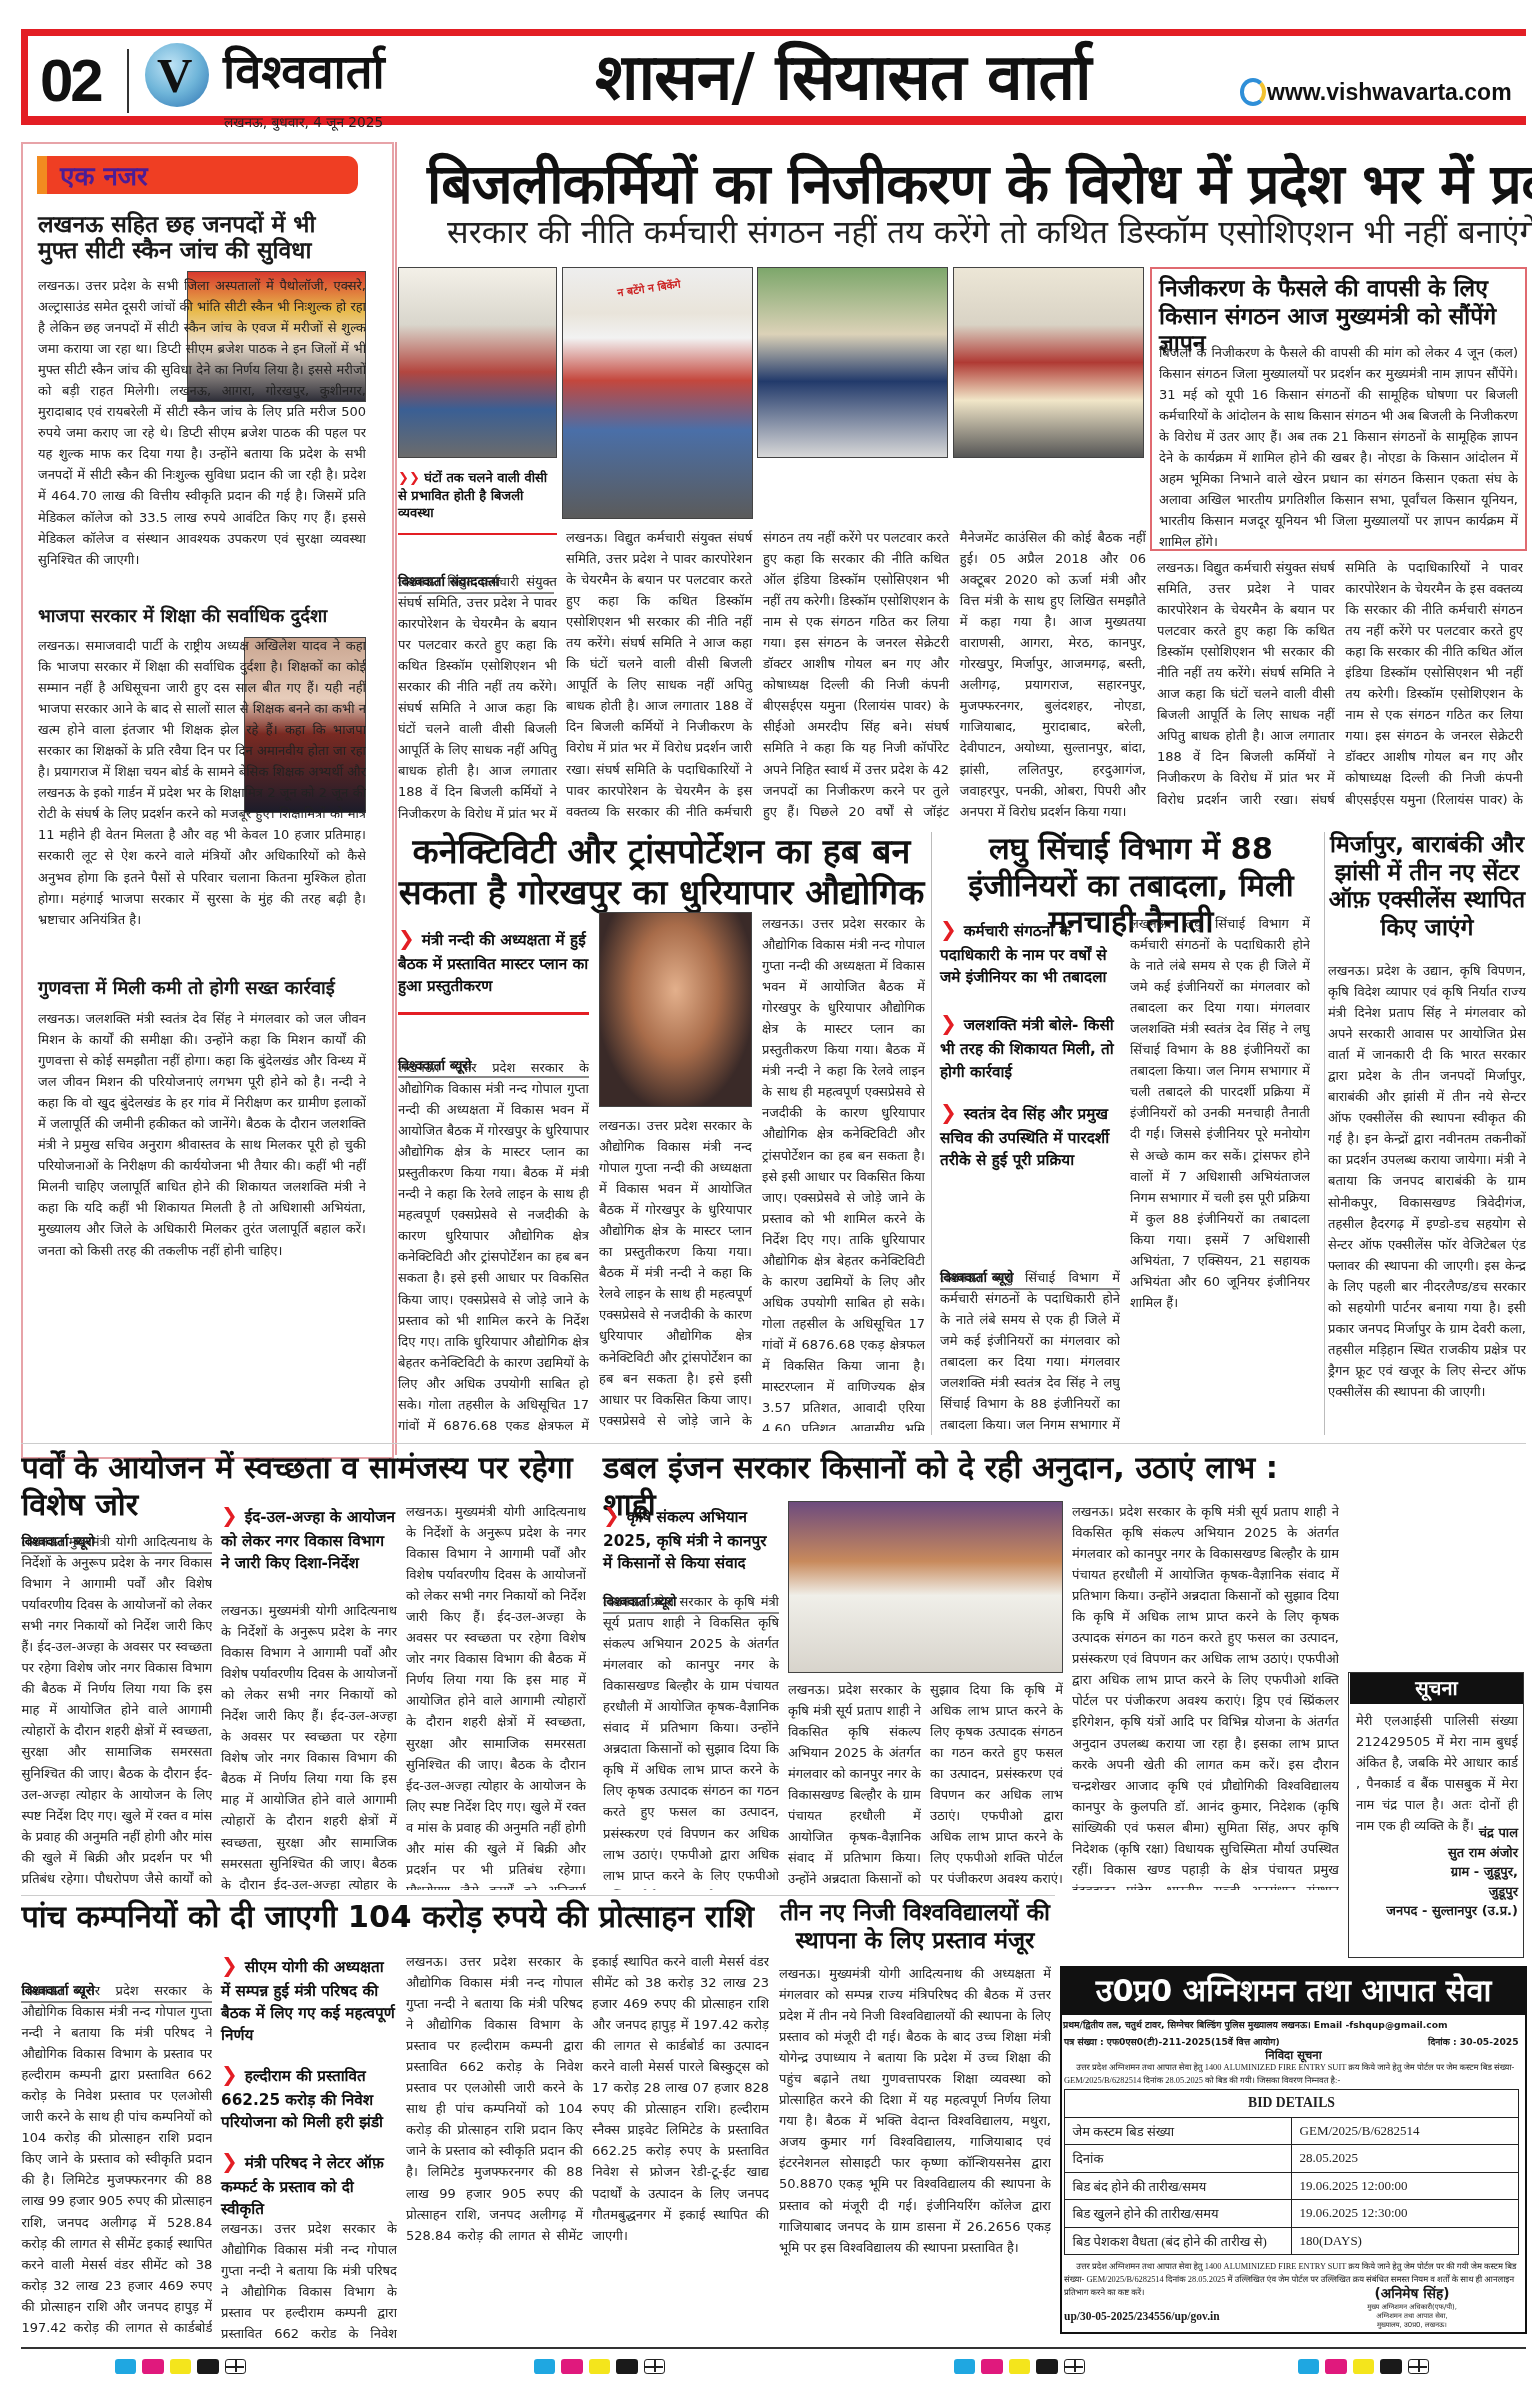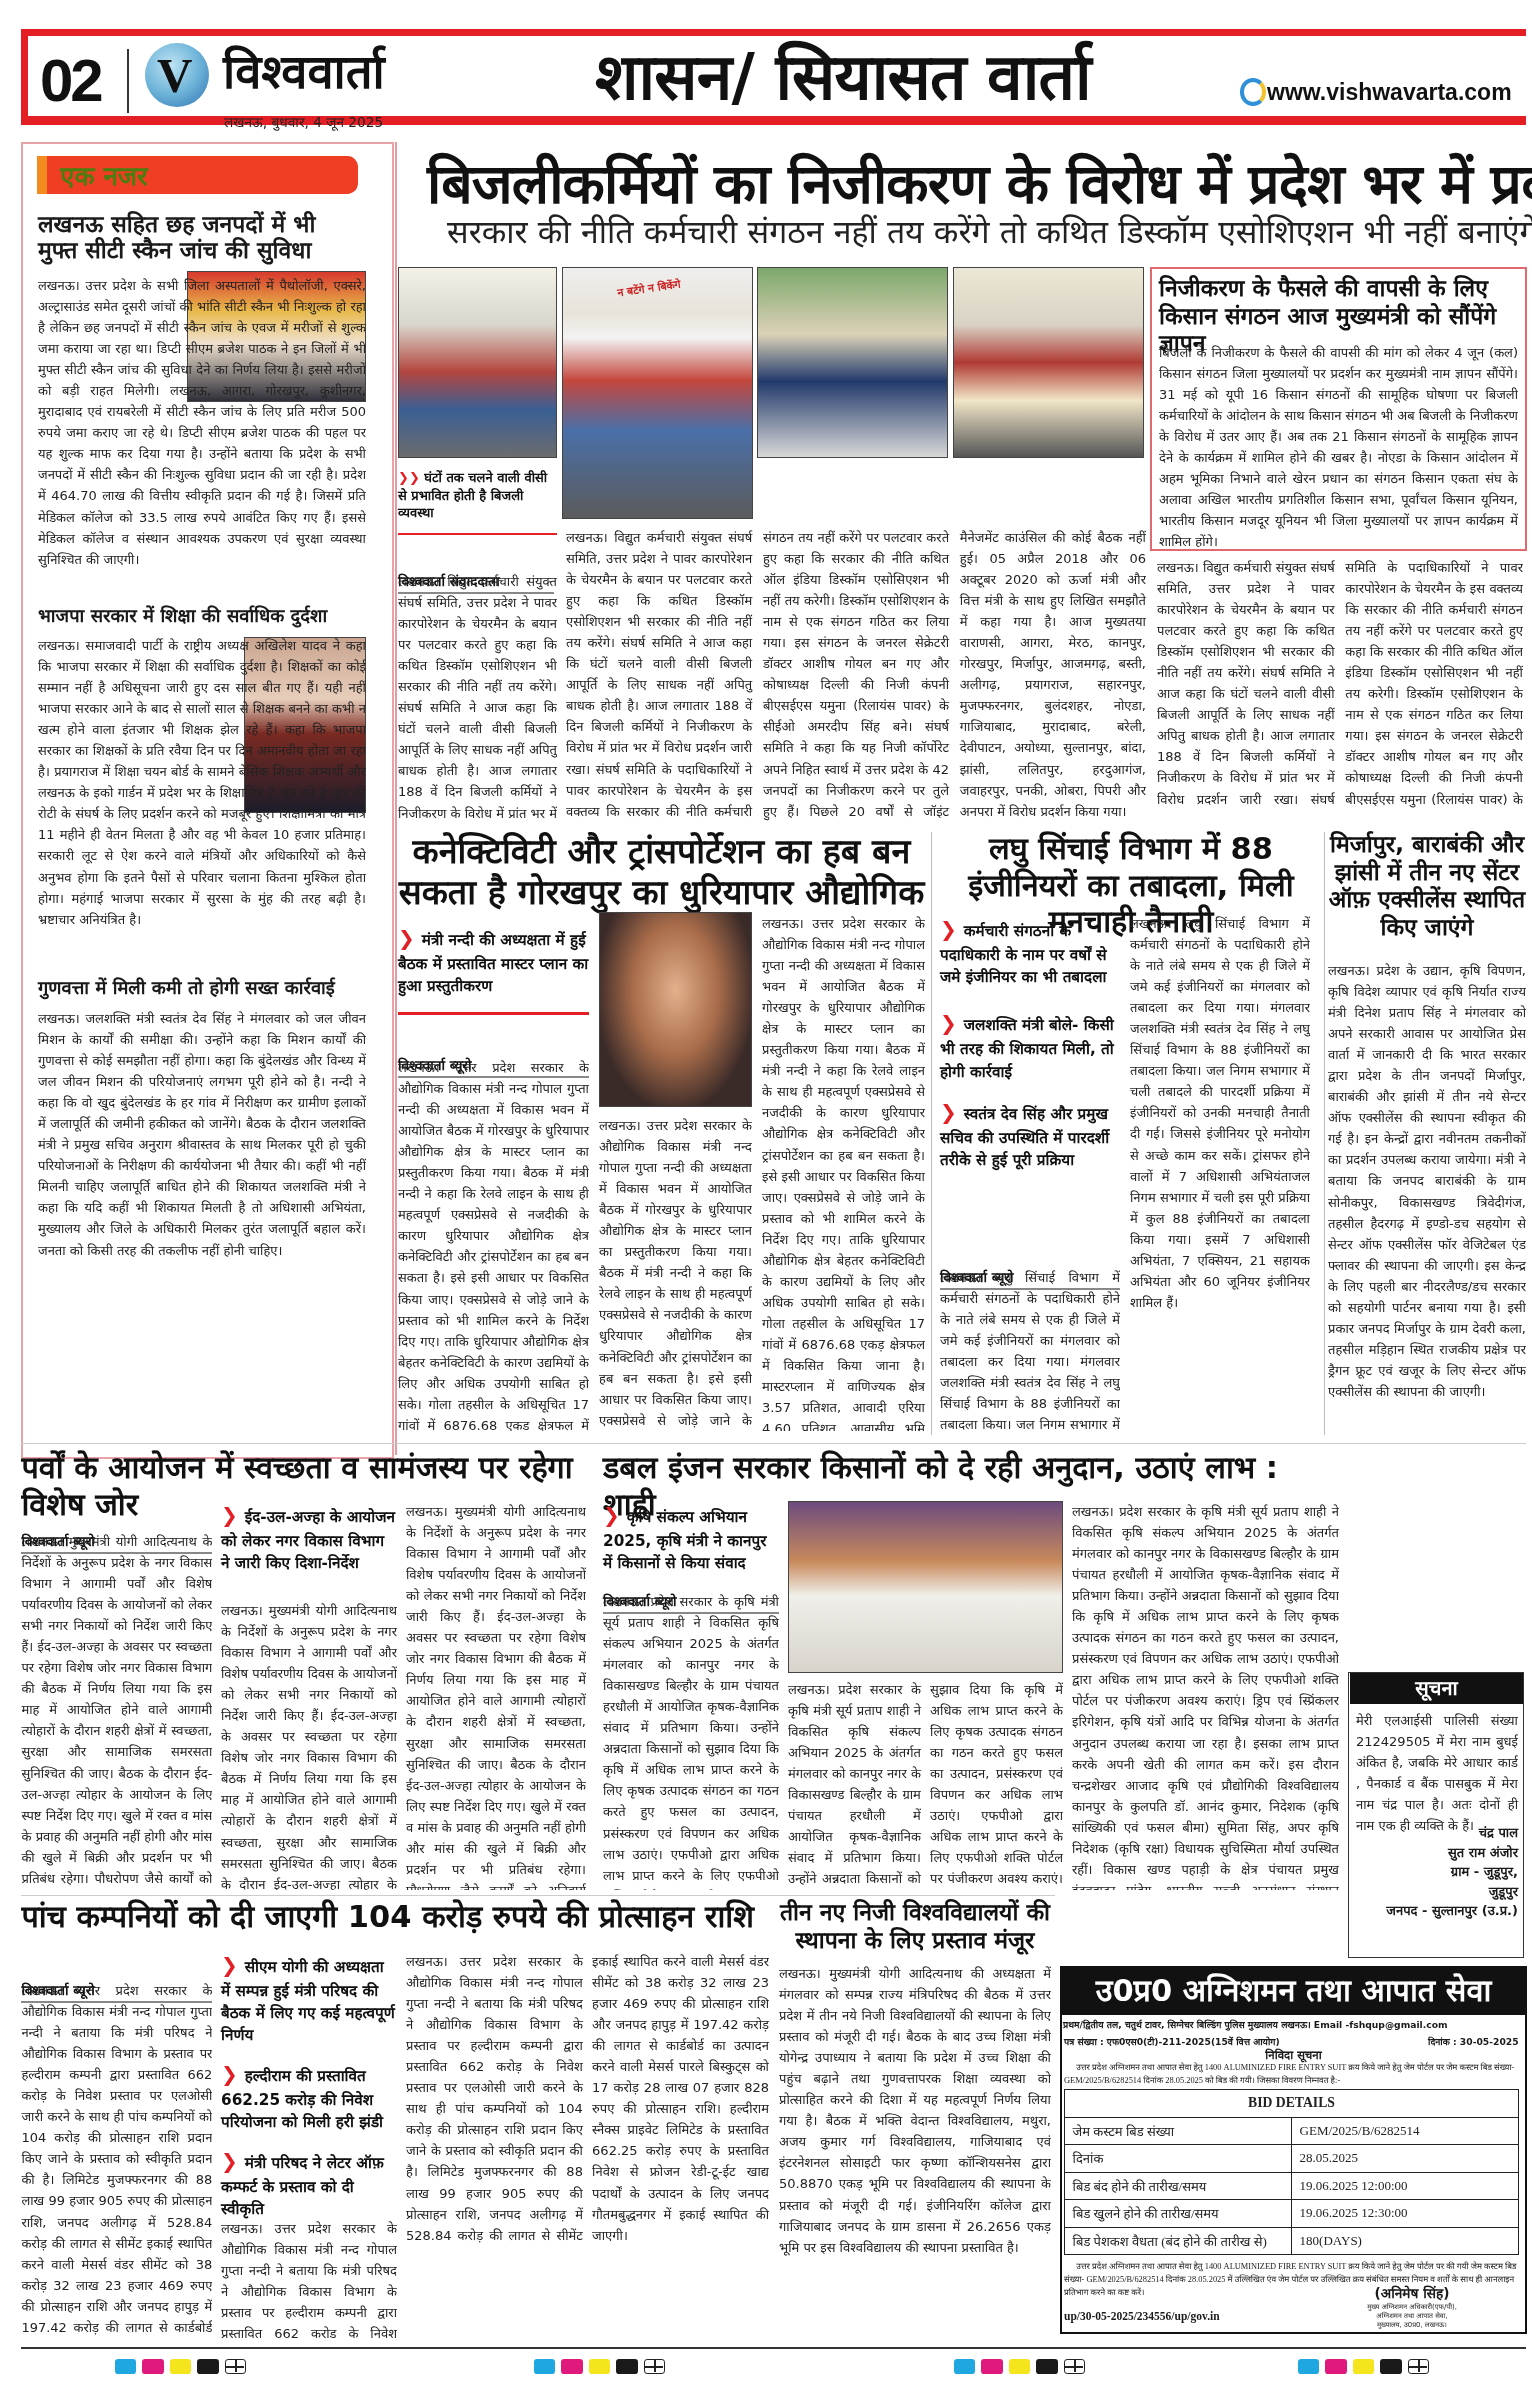--- a/index.html
+++ b/index.html
@@ -15,21 +15,21 @@
   .logo-v { left: 157px; top: 47px; font-size: 49px; font-weight: bold; color: #111; font-family: "Liberation Serif", serif; }
   .brand { left: 223px; top: 38px; font-size: 47px; font-weight: bold; color: #111; }
   .dateline { left: 224px; top: 92px; font-size: 13.7px; color: #222; margin-top: 20px; }
   .section-title { left: 595px; top: 30.5px; font-size: 64px; font-weight: bold; color: #111; letter-spacing: -0.8px; }
   .website { left: 1267px; top: 79px; font-size: 23px; font-weight: bold; color: #111; font-family: "Liberation Sans", sans-serif; }
   .ie-icon { left: 1240px; top: 78px; width: 26px; height: 27.5px; border-radius: 50%; border: 4.6px solid #2f8fd8; border-right-color: #f2c230; }
 
   .col-rule { background: #e49aa0; width: 1.5px; }
   .sidebar-box { left: 21.4px; top: 142px; width: 373px; height: 840px; border: 2.3px solid #e7a3a8; }
   .tag-bar { left: 37px; top: 156px; width: 321px; height: 38px; background: #ef3e23; border-radius: 0 10.7px 10.7px 0; border-left: 10.7px solid #f28b20; }
-  .tag-text { left: 60px; top: 157px; font-size: 26px; font-weight: bold; color: #4d7c0f; text-align: center; }
+  .tag-text { left: 60px; top: 157px; font-size: 26px; font-weight: bold; color: #4c1d95; text-align: center; }
 
   .h-side { font-weight: bold; color: #1a1a1a; line-height: 1.15; }
   .body-text { font-size: 13px; line-height: 1.62; color: #222; text-align: justify; }
 
   .photo { background: linear-gradient(135deg,#8a6a55,#c7a58a 40%,#5a4a40); border: 0.8px solid #444; }
   .photo-crowd { background: linear-gradient(180deg,#f3f0e8 0%, #d9d6cc 30%, #b3463f 55%, #3a5f94 75%, #6c6c6c 100%); border: 0.8px solid #444; }
   .photo-crowd2 { background: linear-gradient(180deg,#7da76b 0%, #dcd2b8 35%, #223a6b 60%, #d8d8d8 100%); border: 0.8px solid #444; }
   .photo-portrait { background: radial-gradient(ellipse at 50% 40%, #e3b08c 0%, #a86c4a 40%, #3a2a28 75%), #f3c42b; border: 0.8px solid #444; }
 
   .h-main { left: 427px; top: 144px; font-size: 55px; font-weight: bold; color: #111; white-space: nowrap; letter-spacing: -0.8px; }

